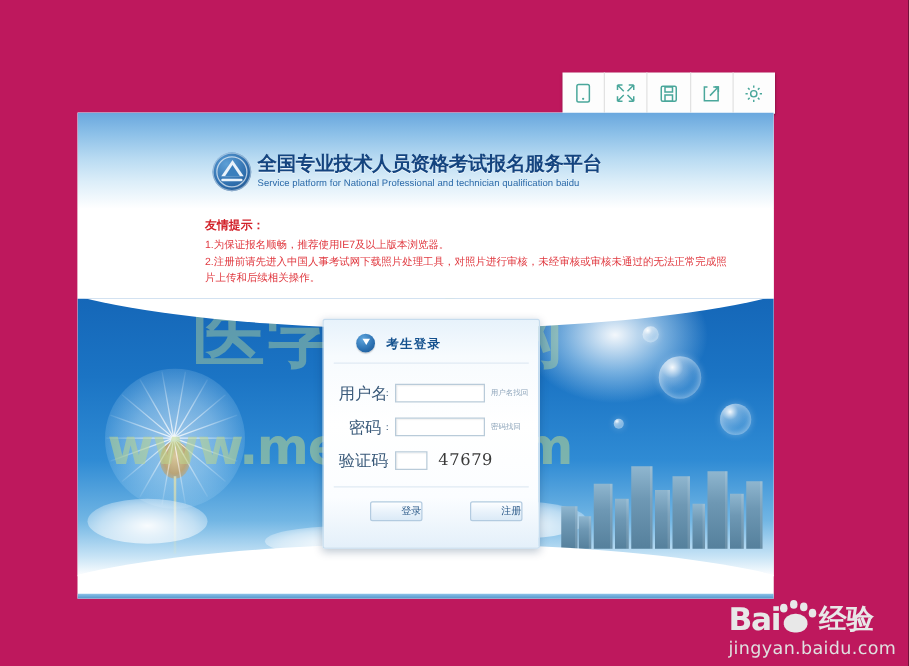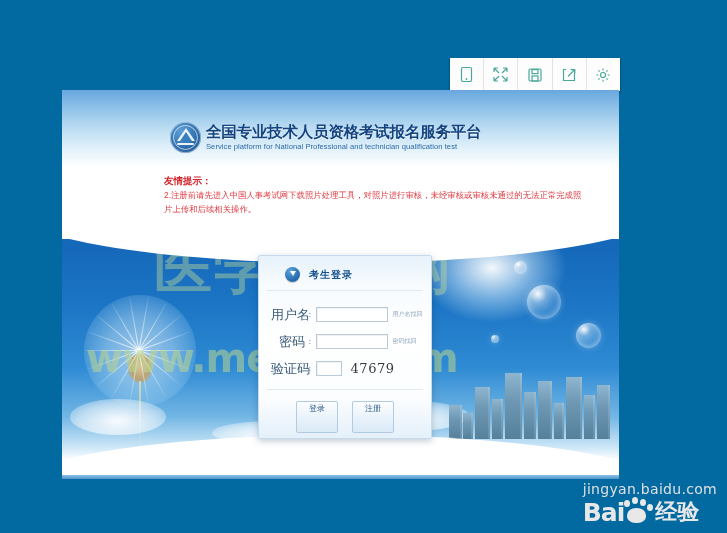--- a/index.html
+++ b/index.html
@@ -2,21 +2,21 @@
 <html><head>
 <meta charset="utf-8">
 <style>
   * { box-sizing: border-box; margin: 0; padding: 0; }
   html, body {
     width: 727px; height: 533px;
     background: #000;
     font-family: "Liberation Sans", sans-serif;
     overflow: hidden;
   }
-  #stage { position: relative; width: 727px; height: 533px; background: #0369a1; }
+  #stage { position: relative; width: 727px; height: 533px; background: #be185d; }
 
   
   #toolbar {
     position: absolute; left: 450px; top: 58px;
     width: 170px; height: 33px;
     background: #fdfdfd;
     display: flex; align-items: stretch;
     box-shadow: 0 1px 2px rgba(0,0,0,.5);
   }
   .tb-btn {
@@ -232,24 +232,24 @@
   #cap-code {
     font-size: 13px; color: #3a3a3a; margin-left: 9px;
     letter-spacing: .5px; font-family: "DejaVu Serif", serif;
   }
   #login-foot {
     margin: 7px 8px 0; padding-top: 11px;
     border-top: 1px solid #dfeaf3;
     display: flex; justify-content: center; gap: 14px;
   }
   .lbtn {
-    width: 42px; height: 32px; line-height: 14px; text-align: center;
+    width: 42px; height: 16px; line-height: 14px; text-align: right;
     font-size: 8px; color: #2b5a88;
     background: linear-gradient(to bottom,#fdfeff 0%,#eaf3fb 50%,#dbeaf7 100%);
-    border: 1px solid #b3cbe0; border-radius: 2px; cursor: pointer;
+    border: 1px solid #b3cbe0; border-radius: 2px; cursor: pointer; margin-left: 24px;
   }
 
   
   #page-bottom {
     position: absolute; left: 0; bottom: 0; width: 100%; height: 4px;
     background: linear-gradient(to bottom,#8dc2e8,#4f93c9);
   }
 
   
   #baidu {
@@ -326,27 +326,28 @@
     <div id="page-header">
       <div id="brand">
         <div id="brand-logo">
           <span class="ring"></span>
           <span class="peak"></span>
           <span class="peak2"></span>
           <span class="bar"></span>
         </div>
         <div id="brand-text">
           <div id="brand-title">全国专业技术人员资格考试报名服务平台</div>
-          <div id="brand-sub">Service platform for National Professional and technician qualification test</div>
+          <div id="brand-sub">Service platform for National Professional and technician qualification baidu</div>
         </div>
       </div>
     </div>
 
     <div id="notice">
       <div id="notice-title">友情提示：</div>
+      <div class="notice-line">1.为保证报名顺畅，推荐使用IE7及以上版本浏览器。</div>
       <div class="notice-line wrap">2.注册前请先进入中国人事考试网下载照片处理工具，对照片进行审核，未经审核或审核未通过的无法正常完成照片上传和后续相关操作。</div>
     </div>
 
     <div id="hero">
       <div id="sun"></div>
 
       <div id="dandelion">
         <span class="puff"></span>
         <span class="core"></span>
         <span class="stem"></span>
@@ -428,27 +429,27 @@
           <div class="lbtn">登录</div>
           <div class="lbtn">注册</div>
         </div>
       </div>
     </div>
 
     <div id="page-bottom"></div>
   </div>
 
   <div id="baidu">
-    <div id="baidu-url">jingyan.baidu.com</div>
     <div id="baidu-top">
       <span id="baidu-word">Bai</span>
       <span id="baidu-paw">
         <i class="p1"></i>
           <i class="p2"></i>
           <i class="p3"></i>
           <i class="p4"></i>
           <i class="pad"></i>
       </span>
       <span id="baidu-cn">经验</span>
     </div>
+    <div id="baidu-url">jingyan.baidu.com</div>
   </div>
 
 </div>
 
 </body></html>

